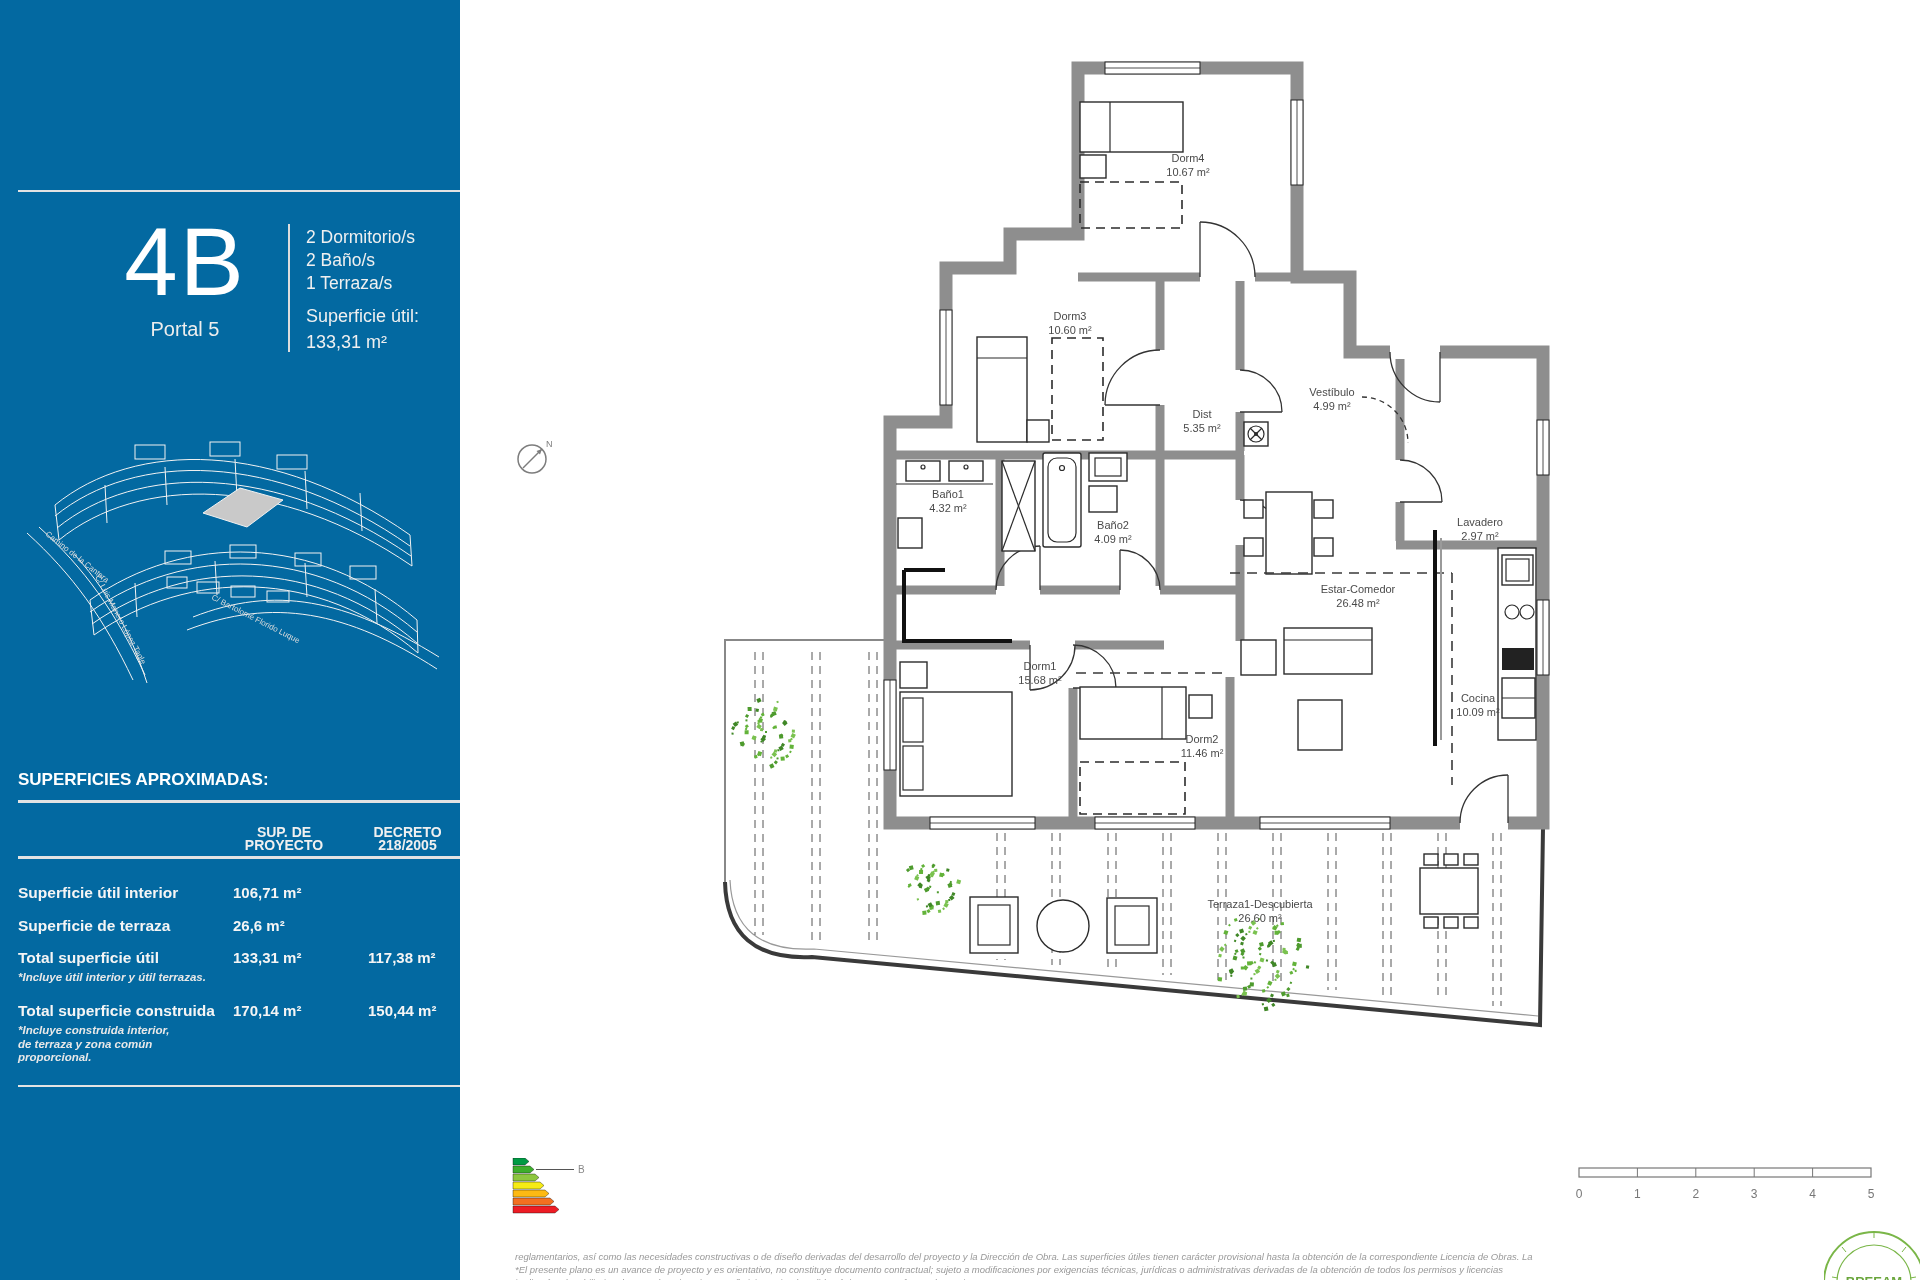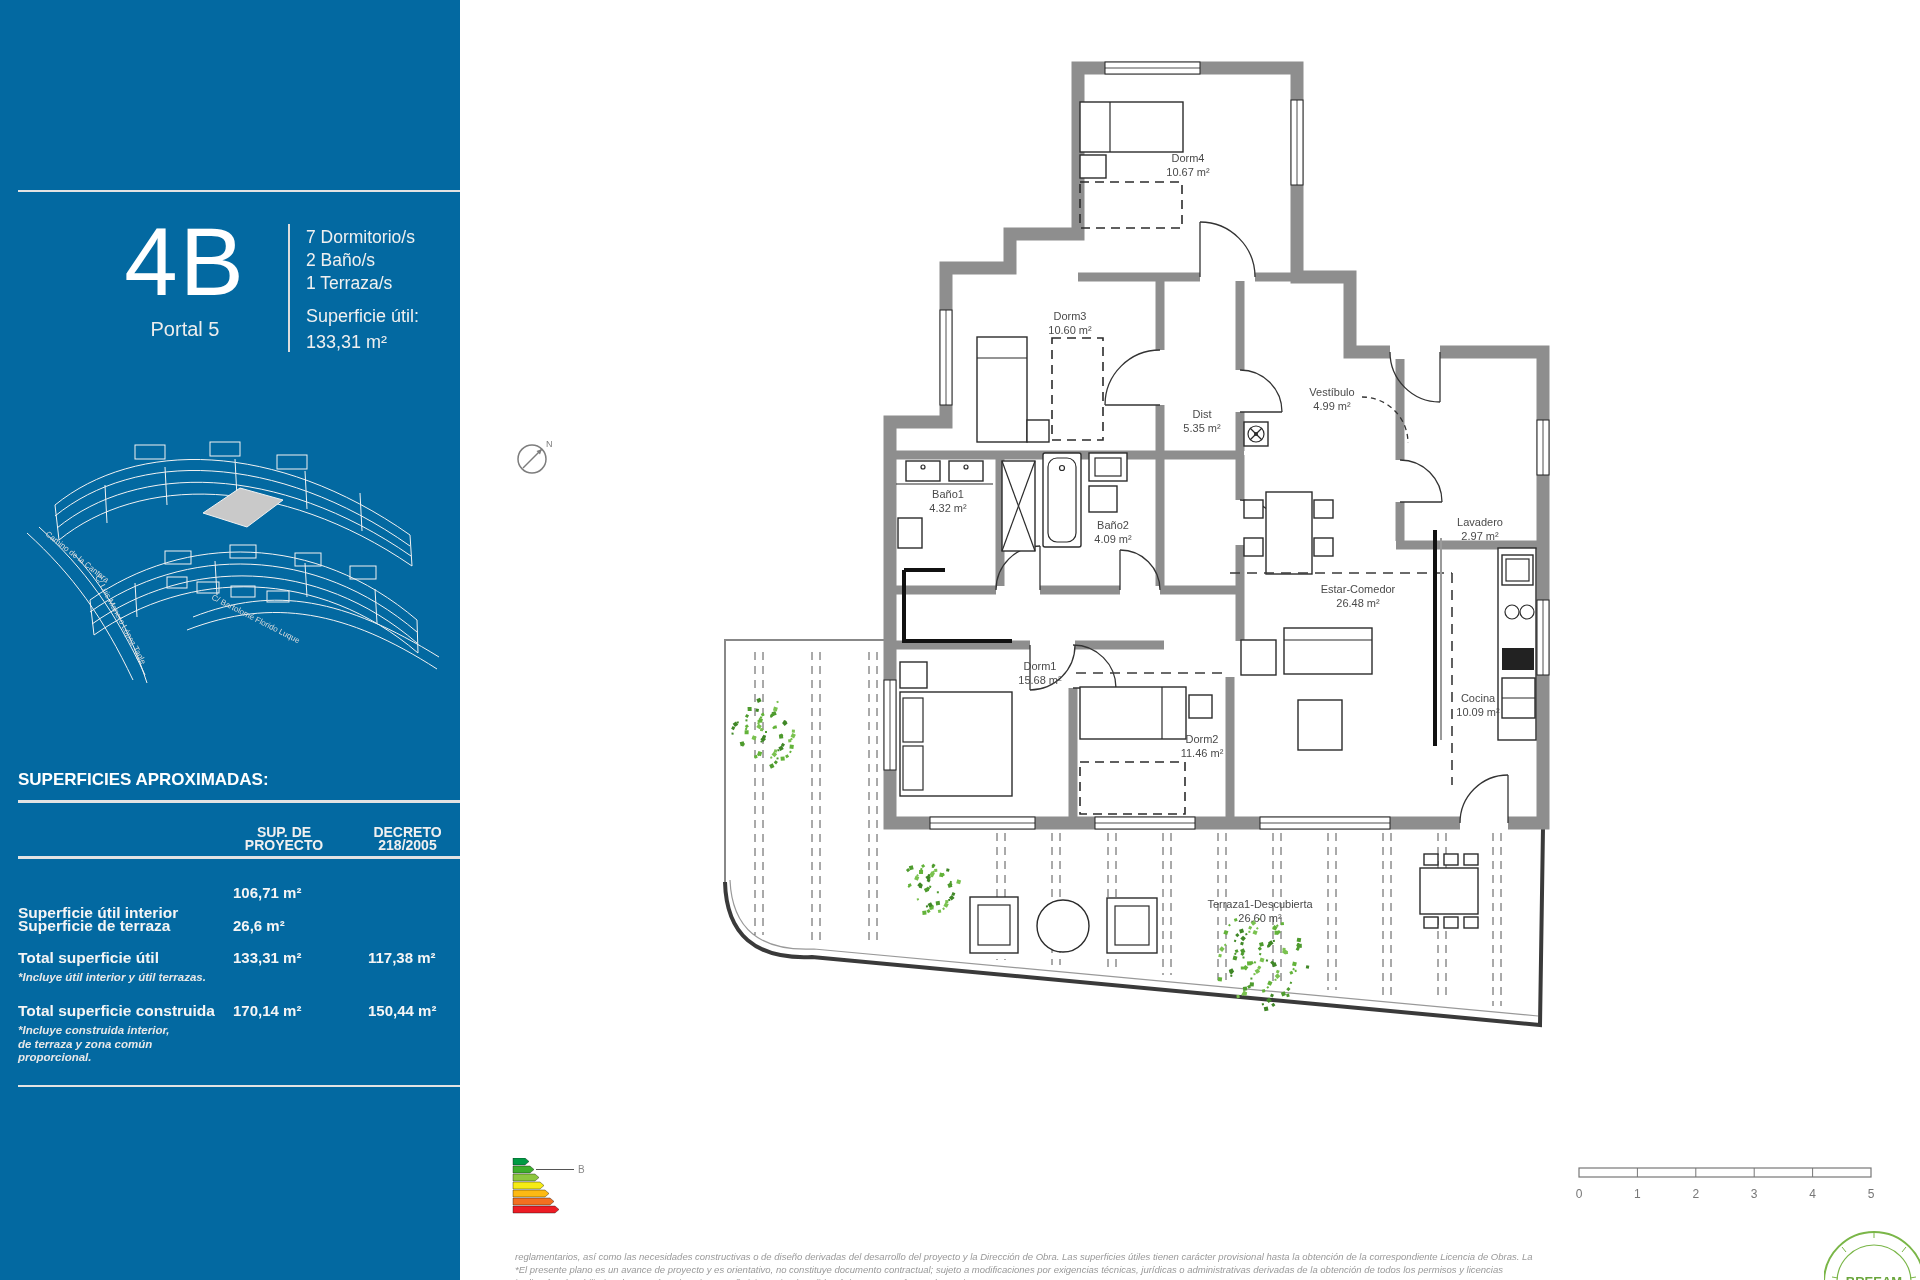--- a/index.html
+++ b/index.html
@@ -45,21 +45,21 @@
 <div id="sidebar" class="abs">
   <div class="abs rule" style="left:18px;top:190px;width:442px;height:2px;"></div>
 
   <div id="unit-block" class="abs">
     <div id="unit-code">4B</div>
     <div id="portal">Portal 5</div>
   </div>
   <div id="v-divider" class="abs"></div>
 
   <div id="features" class="abs">
-    <div class="feat">7 Dormitorio/s</div>
+    <div class="feat">2 Dormitorio/s</div>
     <div class="feat">2 Baño/s</div>
     <div class="feat">1 Terraza/s</div>
   </div>
   <div id="sup-util" class="abs">
     <div>Superficie útil:</div>
     <div>133,31 m²</div>
   </div>
 
   <svg class="abs" style="left:15px;top:385px;" width="430" height="300" viewBox="0 0 430 300">
     <g>
@@ -115,21 +115,21 @@
   <div class="abs th" style="left:228px;top:826px;width:112px;">
     <span>SUP. DE</span><br>
     <span>PROYECTO</span>
   </div>
   <div class="abs th" style="left:355px;top:826px;width:105px;">
     <span>DECRETO</span><br>
     <span>218/2005</span>
   </div>
   <div class="abs rule" style="left:18px;top:856px;width:442px;height:3px;"></div>
 
-  <div class="abs rowlab" style="left:18px;top:904px;">Superficie útil interior</div>
+  <div class="abs rowlab" style="left:18px;top:884px;">Superficie útil interior</div>
   <div class="abs rowval" style="left:233px;top:884px;">106,71  m²</div>
 
   <div class="abs rowlab" style="left:18px;top:917px;">Superficie de terraza</div>
   <div class="abs rowval" style="left:233px;top:917px;">26,6 m²</div>
 
   <div class="abs rowlab" style="left:18px;top:949px;">Total superficie útil</div>
   <div class="abs rowval" style="left:233px;top:949px;">133,31 m²</div>
   <div class="abs rowval" style="left:368px;top:949px;">117,38 m²</div>
   <div class="abs note" style="left:18px;top:971px;">*Incluye útil interior y útil terrazas.</div>
 

